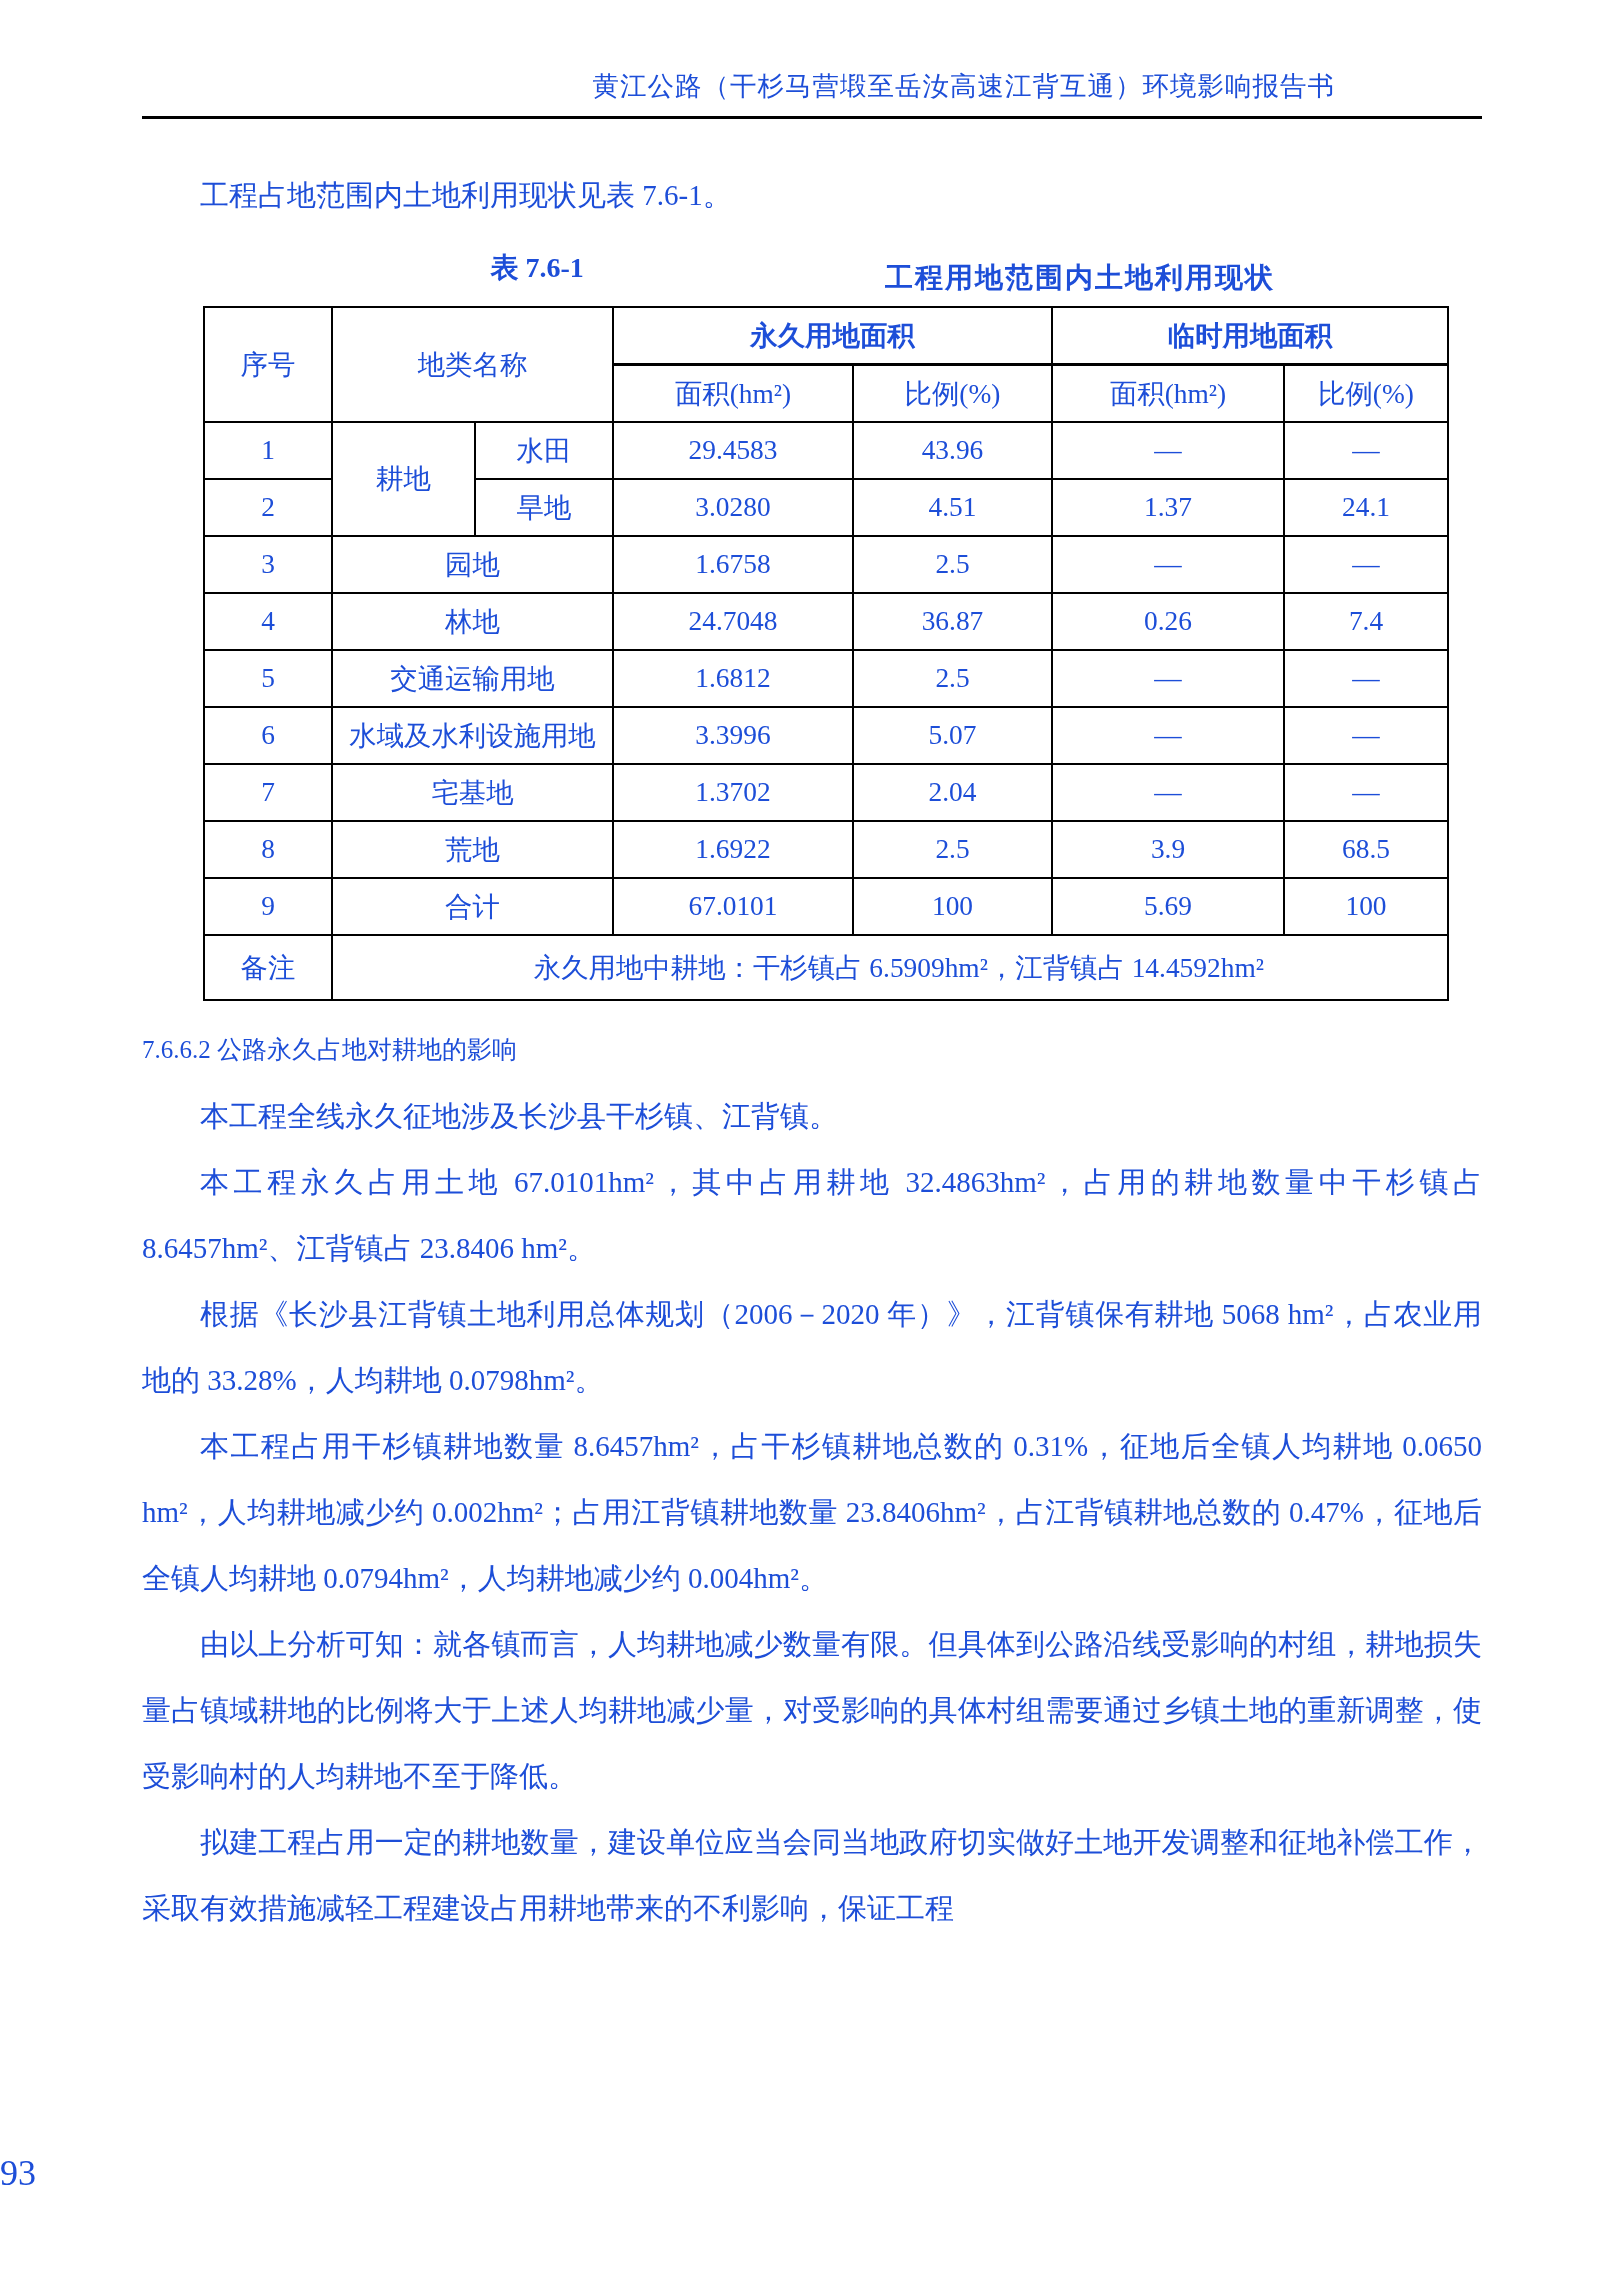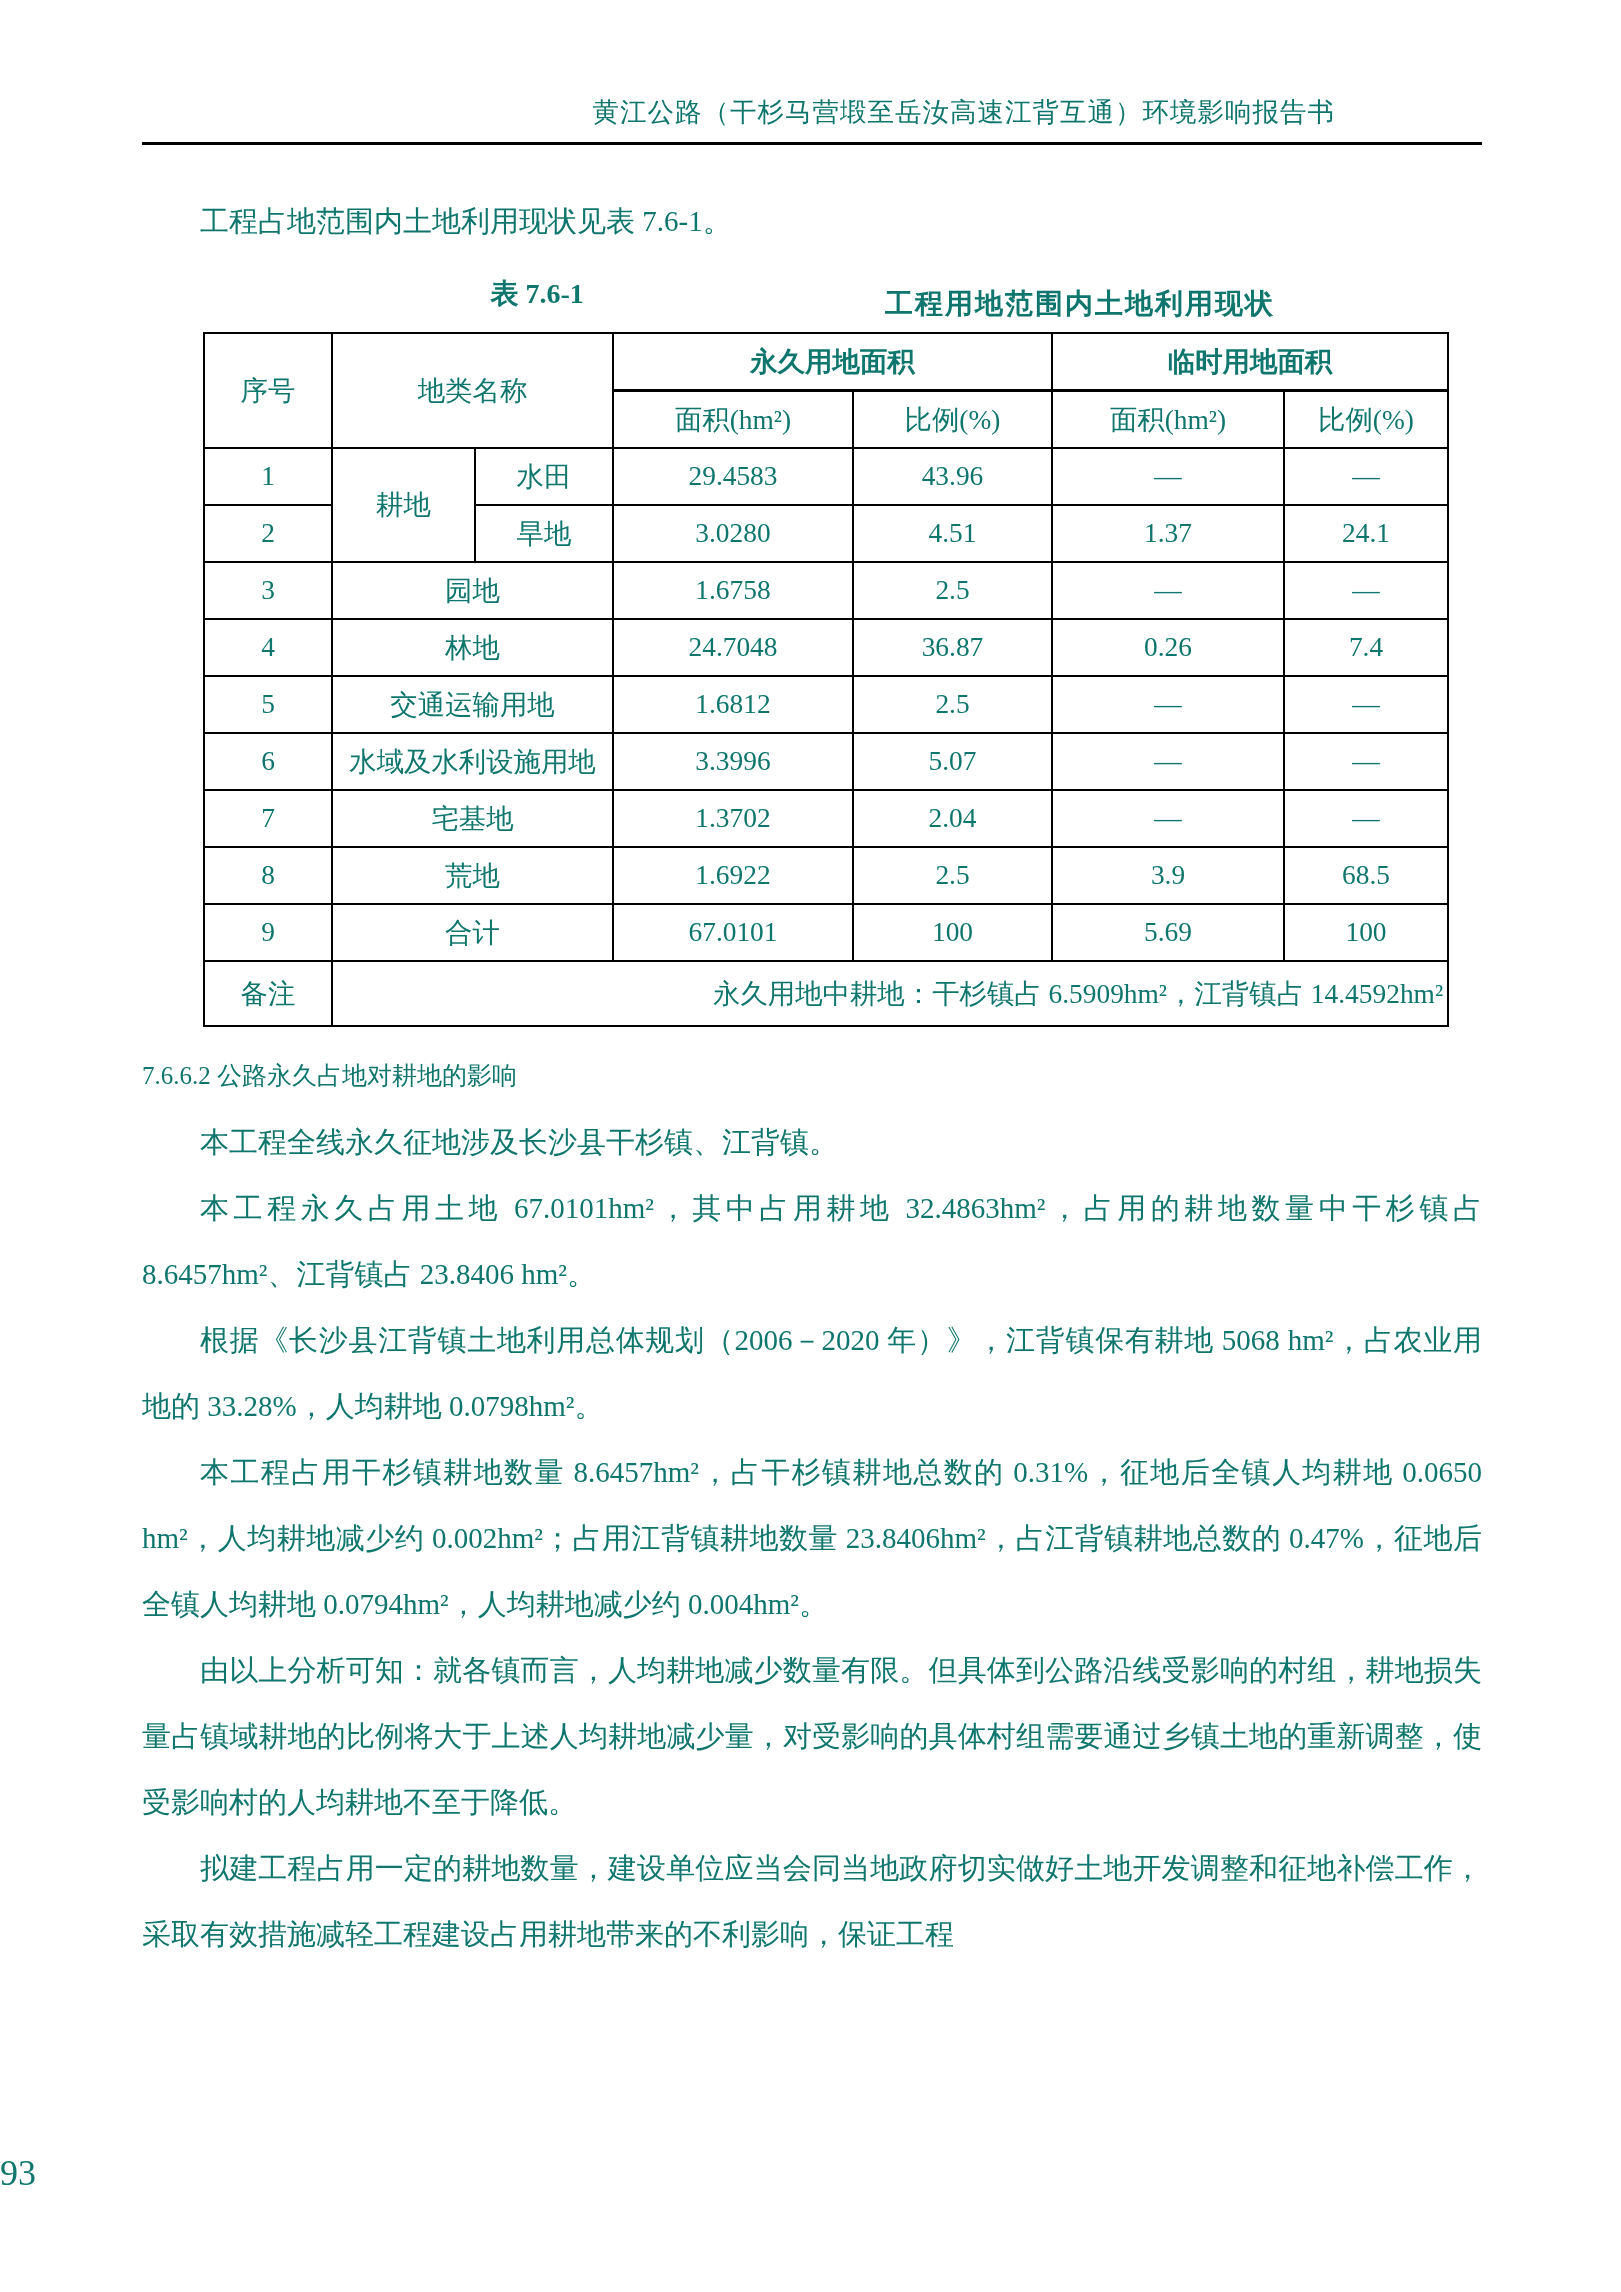--- a/index.html
+++ b/index.html
@@ -1,22 +1,22 @@
 <!DOCTYPE html>
 <html><head>
 <meta charset="utf-8">
 <style>
   html,body{margin:0;padding:0;background:#ffffff;}
   .page{
     position:relative;
     width:1621px;height:2293px;
-    background:#ffffff;color:#0f766e;
+    background:#ffffff;color:#1d4ed8;
     font-family:"Liberation Serif","DejaVu Serif",serif;
     box-sizing:border-box;
-    padding:94px 139px 0 142px;
+    padding:68px 139px 0 142px;
     overflow:hidden;
   }
   
   .running-header{
     border-bottom:3.9px solid #000;
     padding:0 147px 11.8px 0;
     text-align:right;
     font-size:26.5px;
     letter-spacing:1px;
   }
@@ -50,21 +50,21 @@
     border:2px solid #000;
     text-align:center;
     vertical-align:middle;
     height:55px;
     padding:0 3.9px;
     overflow:hidden;
   }
   table.landuse td.group-head{border-bottom:3.9px solid #000;font-weight:bold;}
   table.landuse tr.subheader td{border-bottom:2.9px solid #000;}
   table.landuse td.note-cell{
-    text-align:right;
+    text-align:center;
     padding-left:21.6px;
     height:63px;
   }
   
   .section-heading{
     margin:15.7px 0 0 0;
     font-size:25px;
     font-weight:normal;
     line-height:66px;
   }

